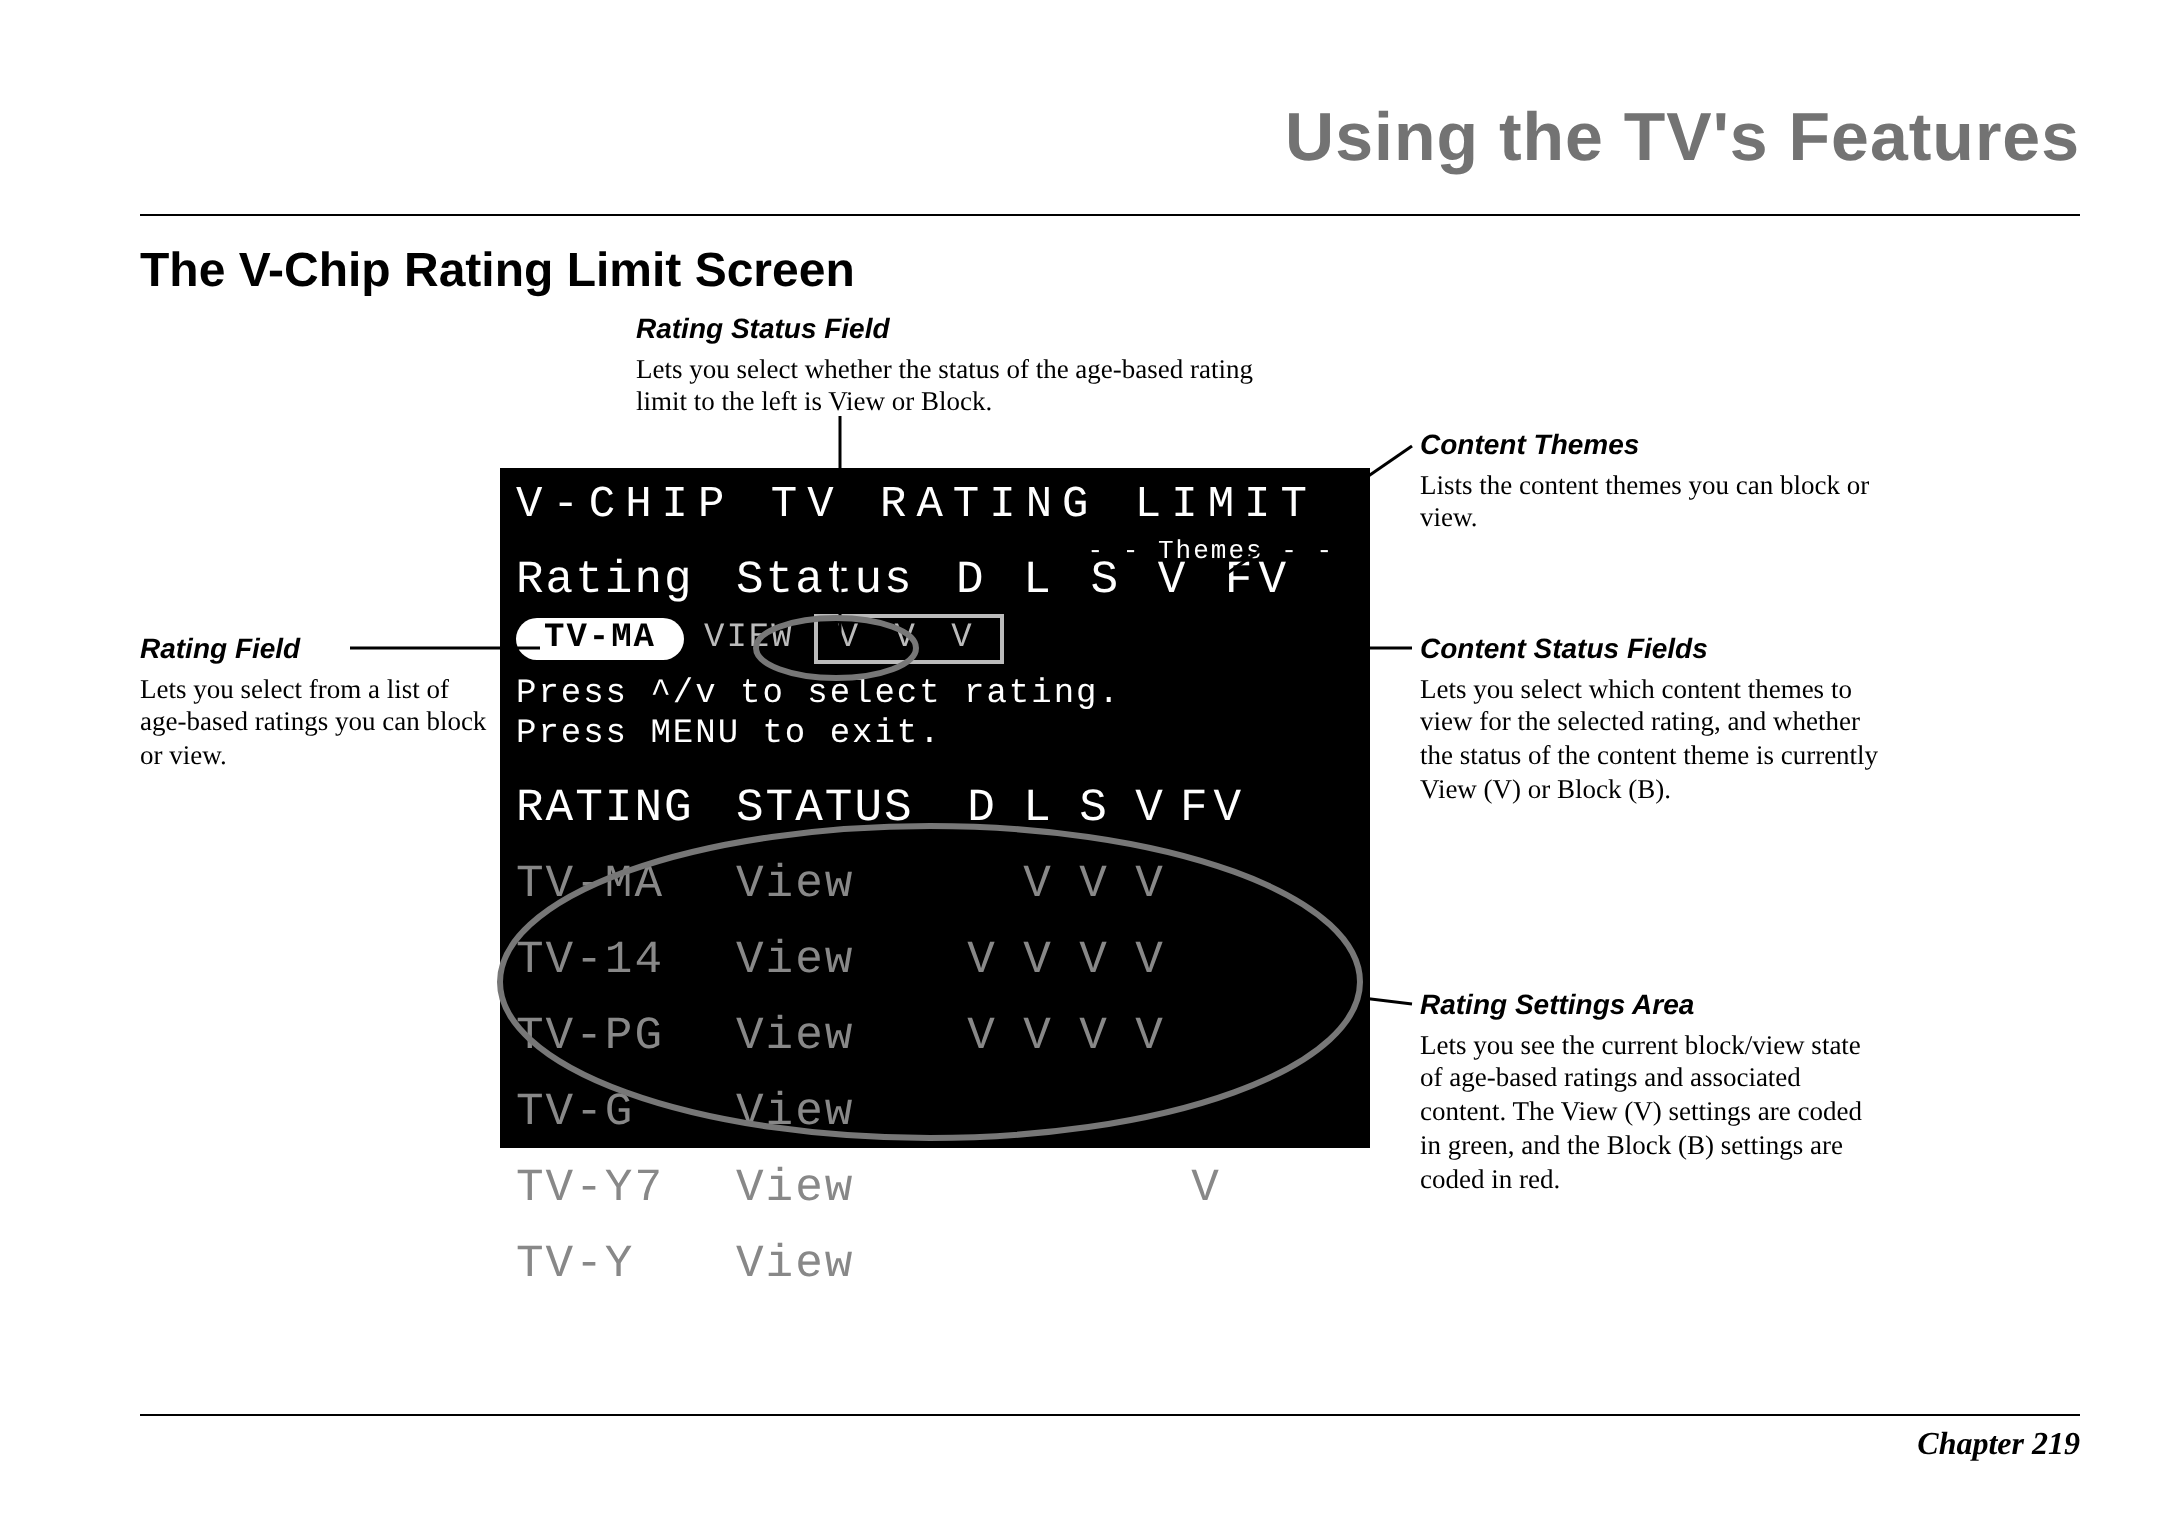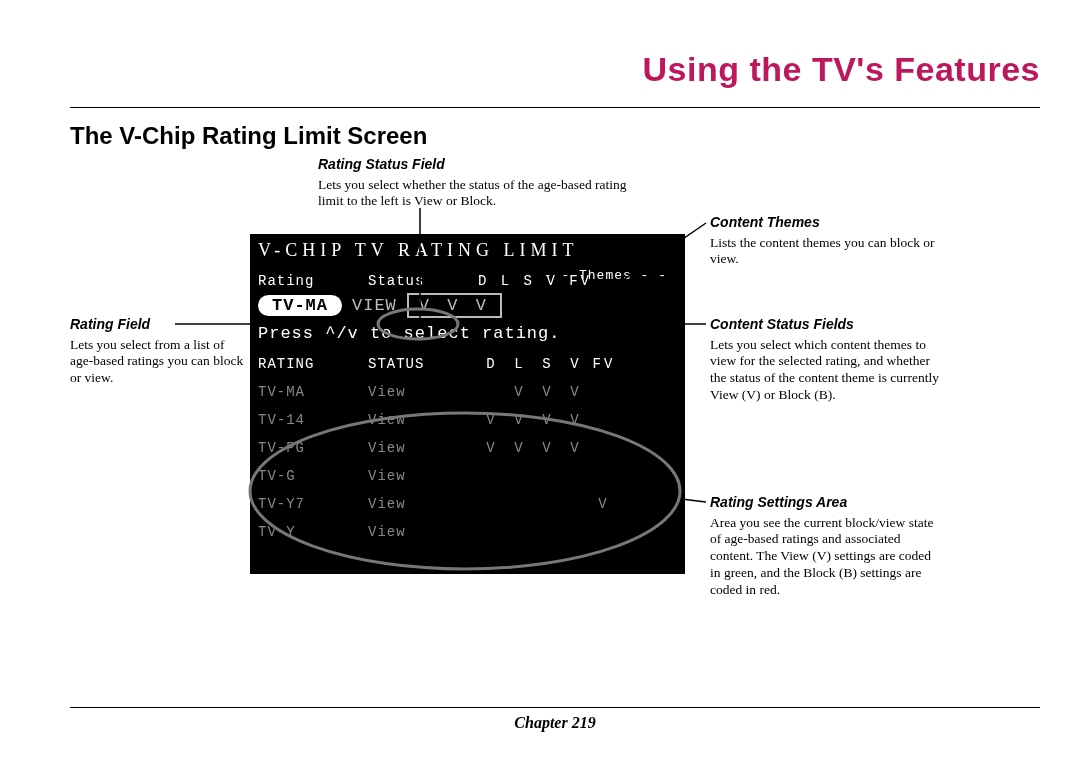--- a/index.html
+++ b/index.html
@@ -16,21 +16,21 @@
     width: 1080px;
     height: 762px;
     padding: 50px 40px 30px 70px;
     position: relative;
   }
   .chapter-title {
     text-align: right;
     font-family: Arial, Helvetica, sans-serif;
     font-weight: 900;
     font-size: 34px;
-    color: #be185d;
+    color: #737373;
     letter-spacing: 0.5px;
     margin-bottom: 18px;
   }
   hr.rule {
     border: none;
     border-top: 1.5px solid #000;
     margin: 0 0 14px 0;
   }
   .section-title {
     font-family: Arial, Helvetica, sans-serif;
@@ -82,36 +82,35 @@
     left: 180px;
     top: 78px;
     width: 435px;
     height: 340px;
     background: #000;
     font-family: 'Courier New', monospace;
     color: #fff;
     padding: 6px 8px;
   }
   .tv-title {
-    font-size: 18px;
+    font-size: 22px;
     letter-spacing: 5px;
     margin: 0 0 4px 0;
     white-space: nowrap;
-    font-family: Liberation Serif, serif;
   }
   .tv-content-label {
     position: absolute;
     top: 34px;
     right: 18px;
     font-size: 13px;
     letter-spacing: 1px;
   }
   .tv-head-row, .tv-row {
     display: flex;
-    font-size: 14px;
+    font-size: 23px;
     letter-spacing: 1px;
     margin-top: 12px;
   }
   .tv-row .c1, .tv-head-row .c1 { width: 110px; }
   .tv-row .c2, .tv-head-row .c2 { width: 110px; }
   .tv-row .c3, .tv-head-row .c3 { width: 190px; letter-spacing: 3px; }
   .tv-row.dim { color: #888; }
   .tv-sel-row {
     display: flex;
     align-items: center;
@@ -165,21 +164,21 @@
   
   .footer {
     position: absolute;
     bottom: 30px;
     left: 70px;
     right: 40px;
   }
   .footer hr { border:none; border-top:1.5px solid #000; margin:0 0 6px 0; }
   .footer-row {
     display:flex;
-    justify-content: center;
+    justify-content: flex-end;
     font-family: Georgia, serif;
     font-style: italic;
     font-weight: 700;
     font-size: 16px;
   }
   .footer .pagenum { font-style: italic; font-weight: 700; }
 </style>
 </head>
 <body>
 
@@ -202,40 +201,41 @@
     <div class="callout co-csf">
       <h4>Content Status Fields</h4>
       <p>Lets you select which content themes to view for the selected rating, and whether the status of the content theme is currently View (V) or Block (B).</p>
     </div>
     <div class="callout co-ct">
       <h4>Content Themes</h4>
       <p>Lists the content themes you can block or view.</p>
     </div>
     <div class="callout co-rsa">
       <h4>Rating Settings Area</h4>
-      <p>Area you see the current block/view state of age-based ratings and associated content. The View (V) settings are coded in green, and the Block (B) settings are coded in red.</p>
+      <p>Lets you see the current block/view state of age-based ratings and associated content. The View (V) settings are coded in green, and the Block (B) settings are coded in red.</p>
     </div>
 
     <div class="tvshot">
       <div class="tv-title">V-CHIP TV RATING LIMIT</div>
       <div class="tv-content-label">- - Themes - -</div>
 
       <div class="tv-head-row">
         <div class="c1">Rating</div>
         <div class="c2">Status</div>
         <div class="c3">D L S V FV</div>
       </div>
 
       <div class="tv-sel-row">
         <span class="pill">TV-MA</span>
         <span class="viewbtn">VIEW</span>
         <span class="content-box">V V V</span>
       </div>
 
       <div class="tv-hint">Press ^/v to select rating.</div>
+      <div class="tv-hint" style="margin-top:0">Press MENU to exit.</div>
 
       <div class="tv-table">
         <div class="tv-head-row">
           <div class="c1">RATING</div>
           <div class="c2">STATUS</div>
           <div class="c3">
             <span>D</span><span>L</span><span>S</span><span>V</span><span>FV</span>
           </div>
         </div>
         <div id="tv-rows">

